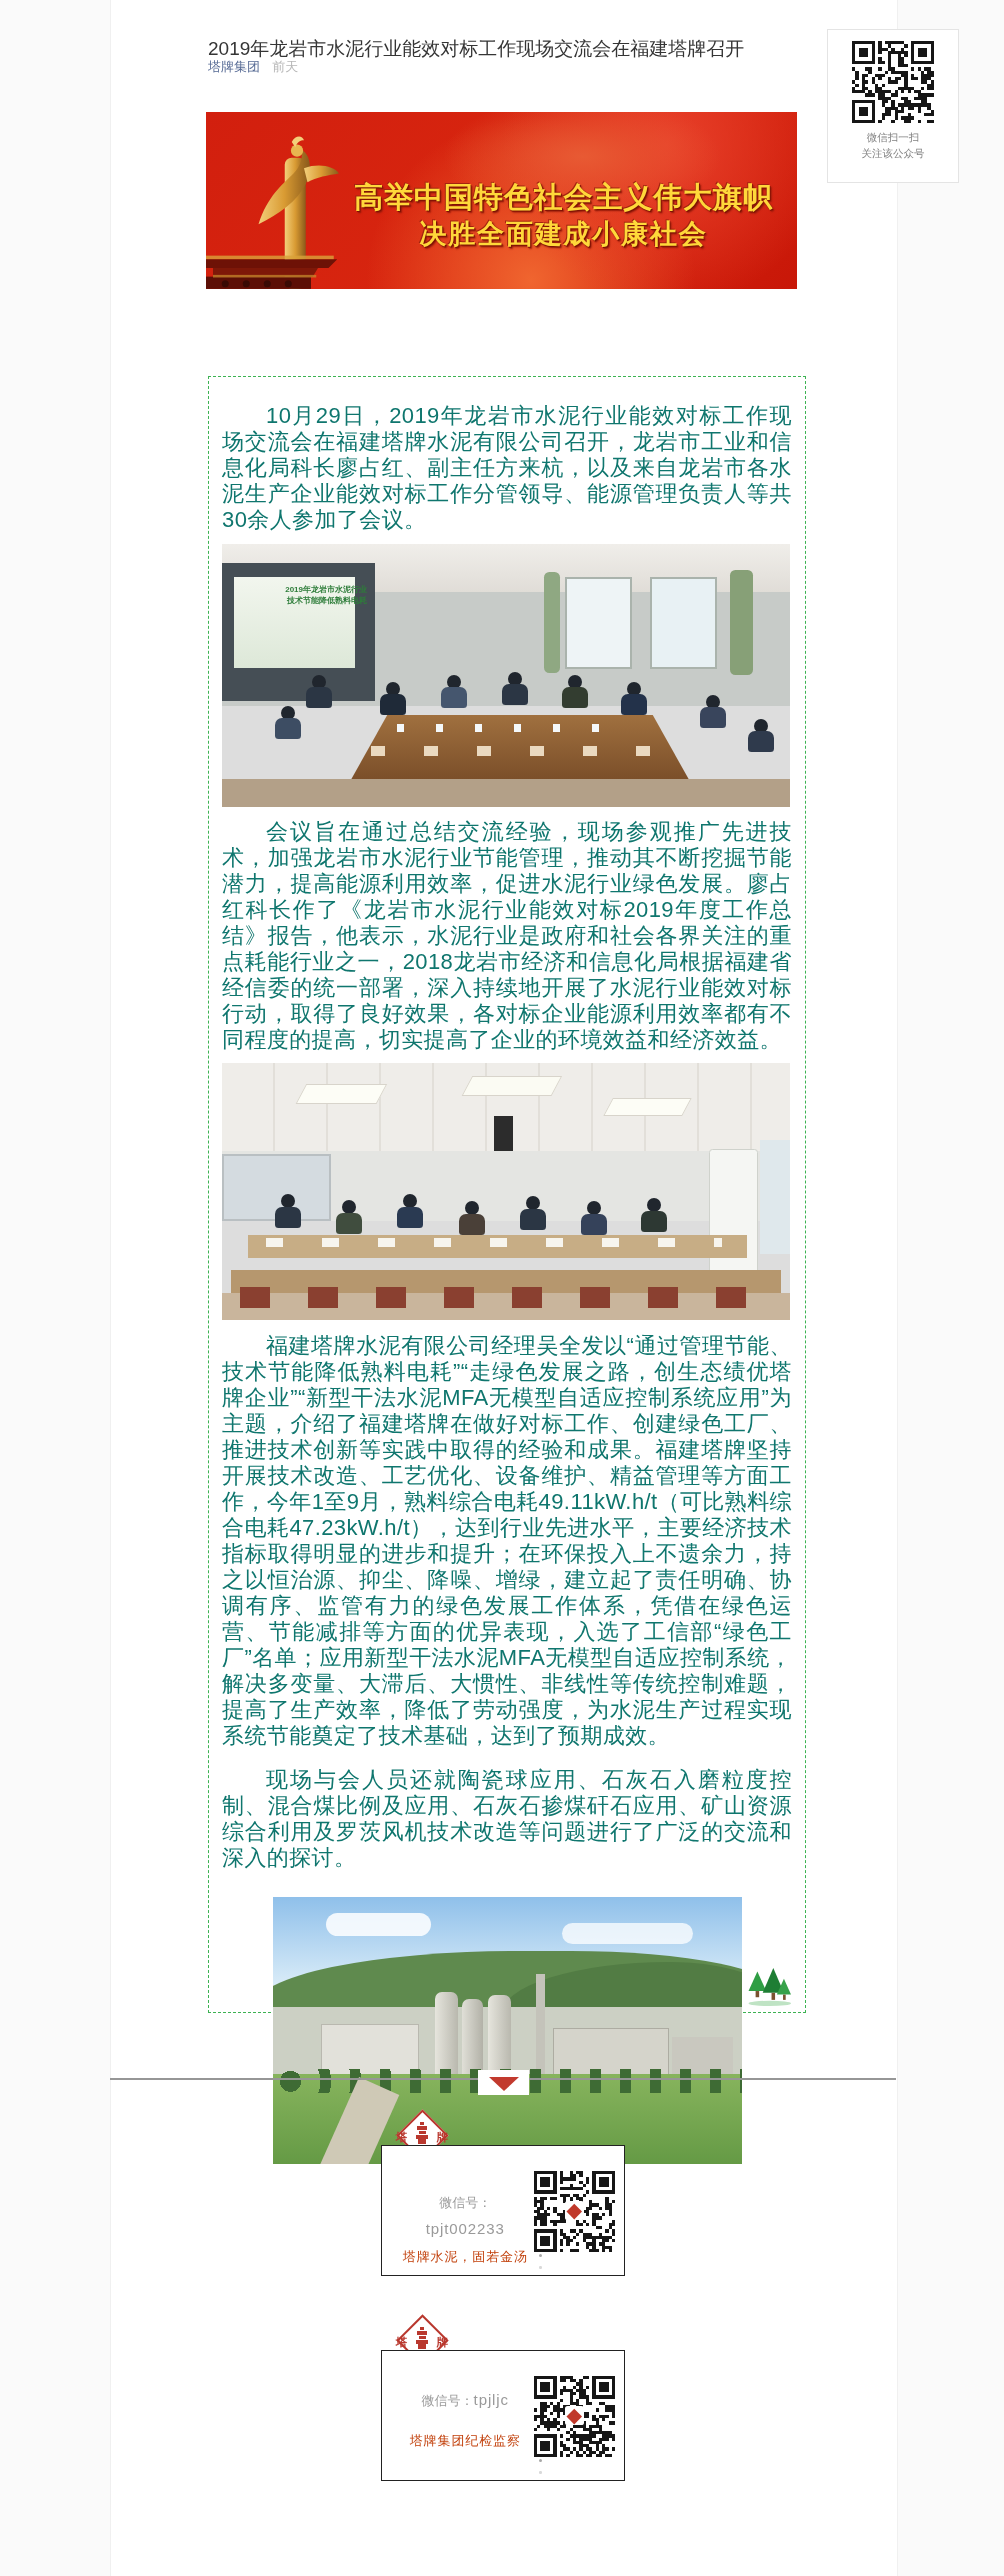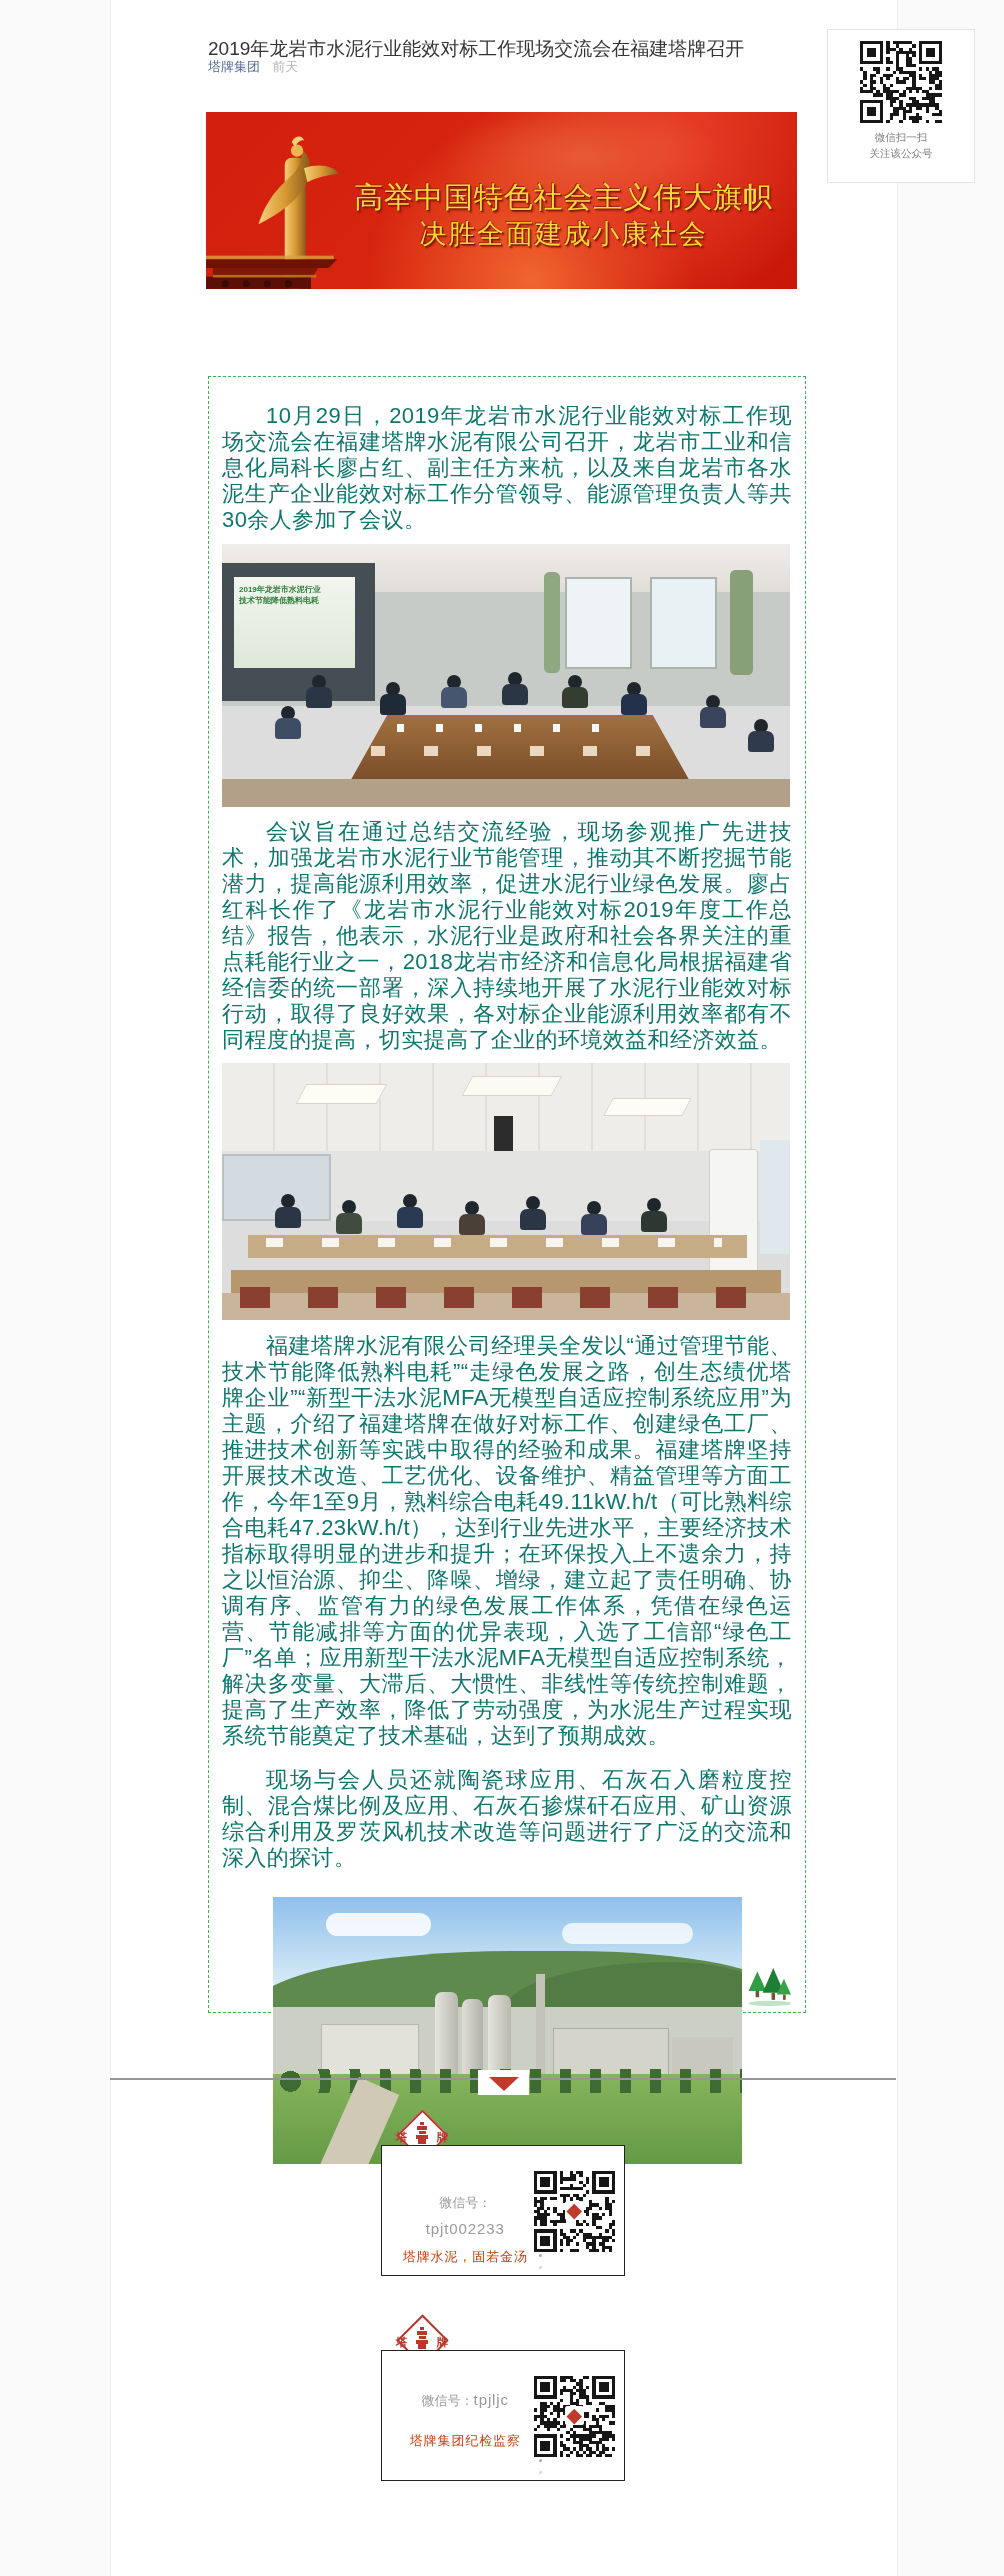--- a/index.html
+++ b/index.html
@@ -5,52 +5,52 @@
   html,body{margin:0;padding:0;background:#fafafa;font-family:"Liberation Sans",sans-serif;}
   #page{position:relative;width:1005px;height:2576px;background:#fafafa;overflow:hidden;}
   .content-col{position:absolute;left:110px;top:0;width:786px;height:2576px;background:#fff;border-left:0.9px solid #f0f0f0;border-right:0.9px solid #f0f0f0;}
 
   
   .title{position:absolute;left:208px;top:23px;width:605px;font-size:19px;line-height:26px;color:#353535;font-weight:400;}
   .byline{position:absolute;left:208px;top:58px;font-size:13px;}
   .account{color:#576b95;margin-right:12.3px;cursor:pointer;}
   .pubdate{color:#b7b7b7;}
 
-  .qr-panel{position:absolute;left:827px;top:29px;width:148px;height:154px;background:#fff;border:0.9px solid #e4e4e4;text-align:center;box-sizing:border-box;}
+  .qr-panel{position:absolute;left:827px;top:29px;width:132px;height:154px;background:#fff;border:0.9px solid #e4e4e4;text-align:center;box-sizing:border-box;}
   .qr-panel .qr-box{width:82px;height:82px;margin:11.4px auto 5.3px;}
   .qr-cap{font-size:10.5px;color:#828282;line-height:16.6px;}
 
   
   .banner{position:absolute;left:206px;top:112px;width:591px;height:177px;overflow:hidden;
     background:radial-gradient(circle at 78% 18%, #e8402a 0%, rgba(232,64,42,0) 34%),
                radial-gradient(circle at 55% 95%, #f0652f 0%, rgba(240,101,47,0) 45%),
                linear-gradient(135deg,#d21f0e 0%, #d8260f 55%, #c81708 100%);}
   .banner-glow{position:absolute;left:40%;top:-17.5px;width:280px;height:123px;background:radial-gradient(ellipse at center,#e85a33 0%,rgba(232,90,51,0) 70%);}
   .statue{position:absolute;left:0;top:0;height:177px;width:175px;}
-  .banner-text{position:absolute;left:131px;right:7px;top:67px;text-align:center;font-weight:normal;color:#ffd83a;
+  .banner-text{position:absolute;left:131px;right:7px;top:67px;text-align:center;font-weight:bold;color:#ffd83a;
     text-shadow:0.9px 0.9px 0 #7e1204,1.8px 1.8px 1.8px #8f1808,-0.9px -0.9px 0 #a32410;}
   .banner-line1{font-size:29px;letter-spacing:0.9px;line-height:37px;}
   .banner-line2{font-size:27px;letter-spacing:1.8px;line-height:37px;}
 
   
   .dash-box{position:absolute;left:208px;top:376px;width:598px;height:1637px;box-sizing:border-box;border:1.8px dashed #3db353;background:#fff;padding:26px 13px 0;}
   .para{font-size:22px;line-height:26px;color:#0f766e;text-align:justify;text-indent:2em;letter-spacing:0.4px;margin:0 0 10.5px;}
   .para.p3{margin-bottom:18px;}
   .para.p4{margin-bottom:26px;}
 
   .photo{position:relative;width:568px;overflow:hidden;margin:0 0 12.3px;background:#ddd;}
   .photo .layer{position:absolute;}
   .p1photo{height:263px;}
   .p2photo{height:257px;}
   .p3photo{width:469px;height:267px;margin:0 auto;}
   .person{position:absolute;}
   .person .head{display:block;width:14px;height:14px;border-radius:50%;background:#20262e;margin:0 auto;}
   .person .bodyb{display:block;width:26px;height:21px;border-radius:7px 7px 3.5px 3.5px;background:#2b3644;margin-top:-1.8px;}
 
-  .slide-text{position:absolute;left:17px;top:40px;width:110px;text-align:left;color:#2e7d3a;font-size:8px;line-height:11.4px;font-weight:bold;}
+  .slide-text{position:absolute;left:35px;top:40px;width:110px;text-align:right;color:#2e7d3a;font-size:8px;line-height:11.4px;font-weight:bold;}
 
   .trees{position:absolute;right:14px;bottom:5.3px;width:46px;height:39px;}
 
   
   .divider{position:absolute;left:110px;top:2078px;width:786px;height:1.8px;background:#969696;}
   .tri-wrap{position:absolute;left:478px;top:2070px;width:51px;height:24.5px;background:#fff;display:flex;justify-content:center;align-items:flex-start;}
   .tri{width:0;height:0;margin-top:7px;border-left:15px solid transparent;border-right:15px solid transparent;border-top:14px solid #c23a2e;}
 
   
   .card{position:absolute;left:381px;width:244px;height:131px;background:#fff;border:0.9px solid #222;box-sizing:border-box;}

